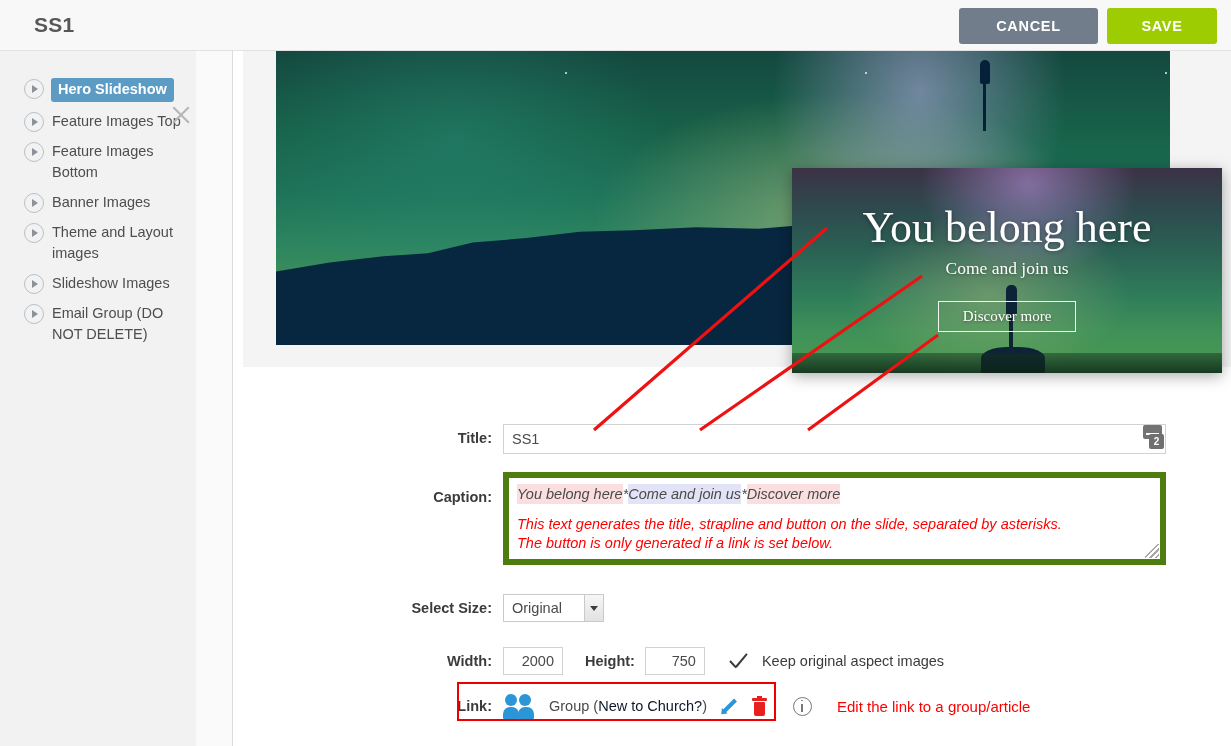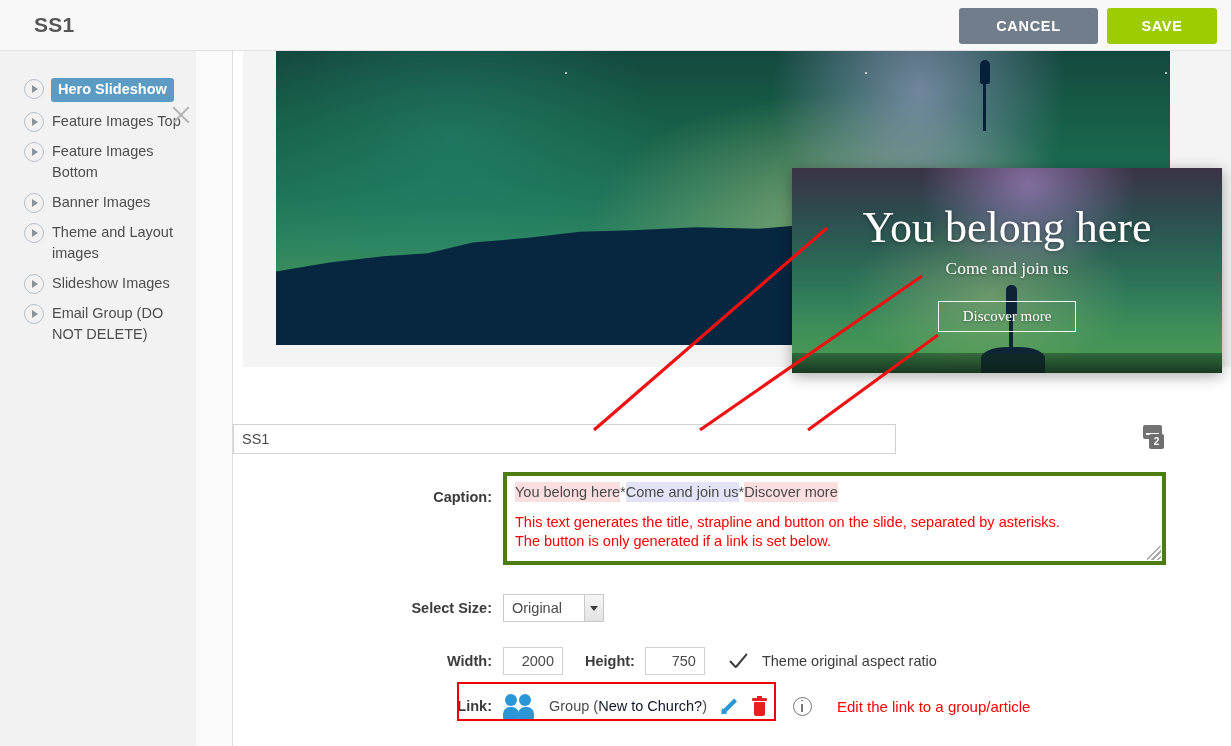--- a/index.html
+++ b/index.html
@@ -387,24 +387,25 @@
     color: #ffffff; font-size: 10px; font-weight: bold;
     text-align: center; line-height: 15px;
   }
 
   
   .row-caption { position: absolute; left: 0; top: 105px; width: 998px; }
   .row-caption .flabel { width: 270px; padding-right: 11px; padding-top: 17px; }
   .caption-box {
     position: relative;
     width: 663px; height: 93px;
-    border: 4px solid #4d7c0f;
+    border: 6px solid #4d7c0f;
     background: #ffffff;
     padding: 6px 8px;
     overflow: hidden;
+    font-style: italic;
   }
   .caption-line {
     font-size: 14.5px;
     color: #4a4a4a;
     white-space: nowrap;
     line-height: 20px;
   }
   .cap-seg { padding: 2px 0; }
   .cap-note {
     margin-top: 11px;
@@ -674,20 +675,21 @@
       <div class="slide-text">
         <div class="slide-title">You belong here</div>
         <div class="slide-strapline">Come and join us</div>
         <button class="slide-button">Discover more</button>
       </div>
     </div>
 
     <div class="form">
 
       <div class="frow row-title">
+        <div class="flabel">Title:</div>
         <input class="title-input" type="text" value="SS1" style="">
       </div>
       <div class="lang-icon">
         <span class="li-a"></span>
         <span class="li-b">2</span>
       </div>
 
       <div class="frow row-caption">
         <div class="flabel">Caption:</div>
         <div class="caption-box">
@@ -705,21 +707,21 @@
           <span class="sel-arrow"></span>
         </div>
       </div>
 
       <div class="frow row-wh">
         <div class="flabel">Width:</div>
         <input class="num-input" type="text" value="2000" style="">
         <span class="lbl-inline">Height:</span>
         <input class="num-input" type="text" value="750" style="">
         <span class="tick"></span>
-        <span class="tick-label">Theme original aspect ratio</span>
+        <span class="tick-label">Keep original aspect images</span>
       </div>
 
       <div class="frow row-link">
         <div class="link-outline"></div>
         <div class="flabel">Link:</div>
         <span class="group-icon">
           <i class="gi-h1"></i>
           <i class="gi-h2"></i>
           <i class="gi-b1"></i>
           <i class="gi-b2"></i>

